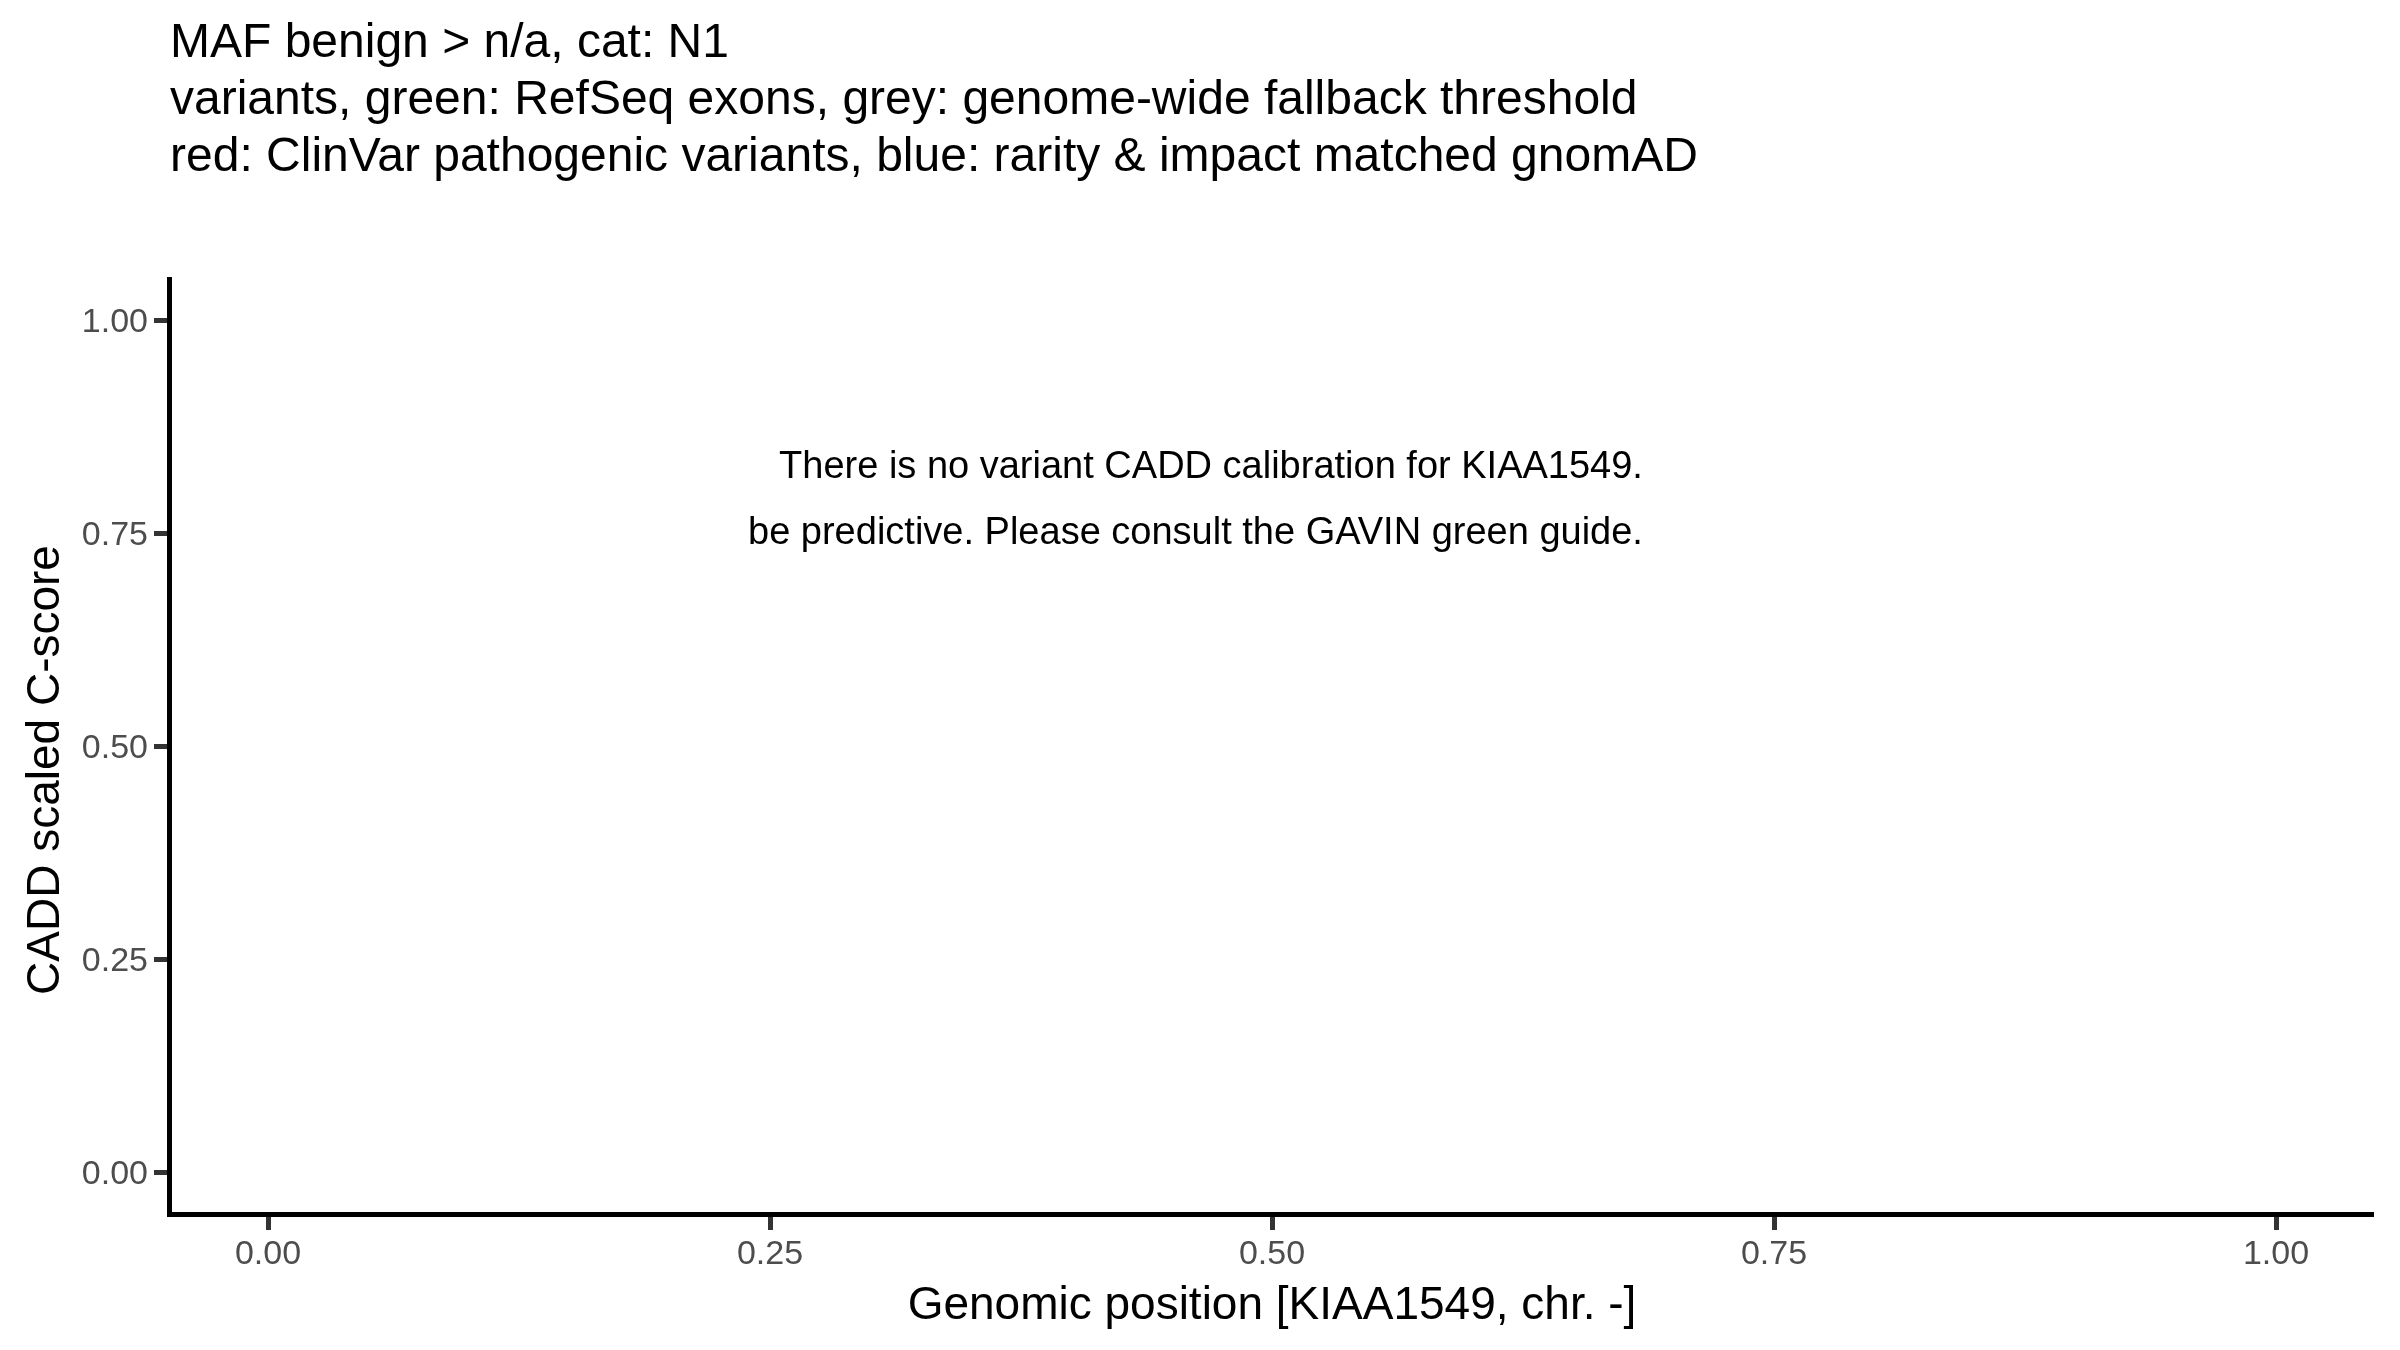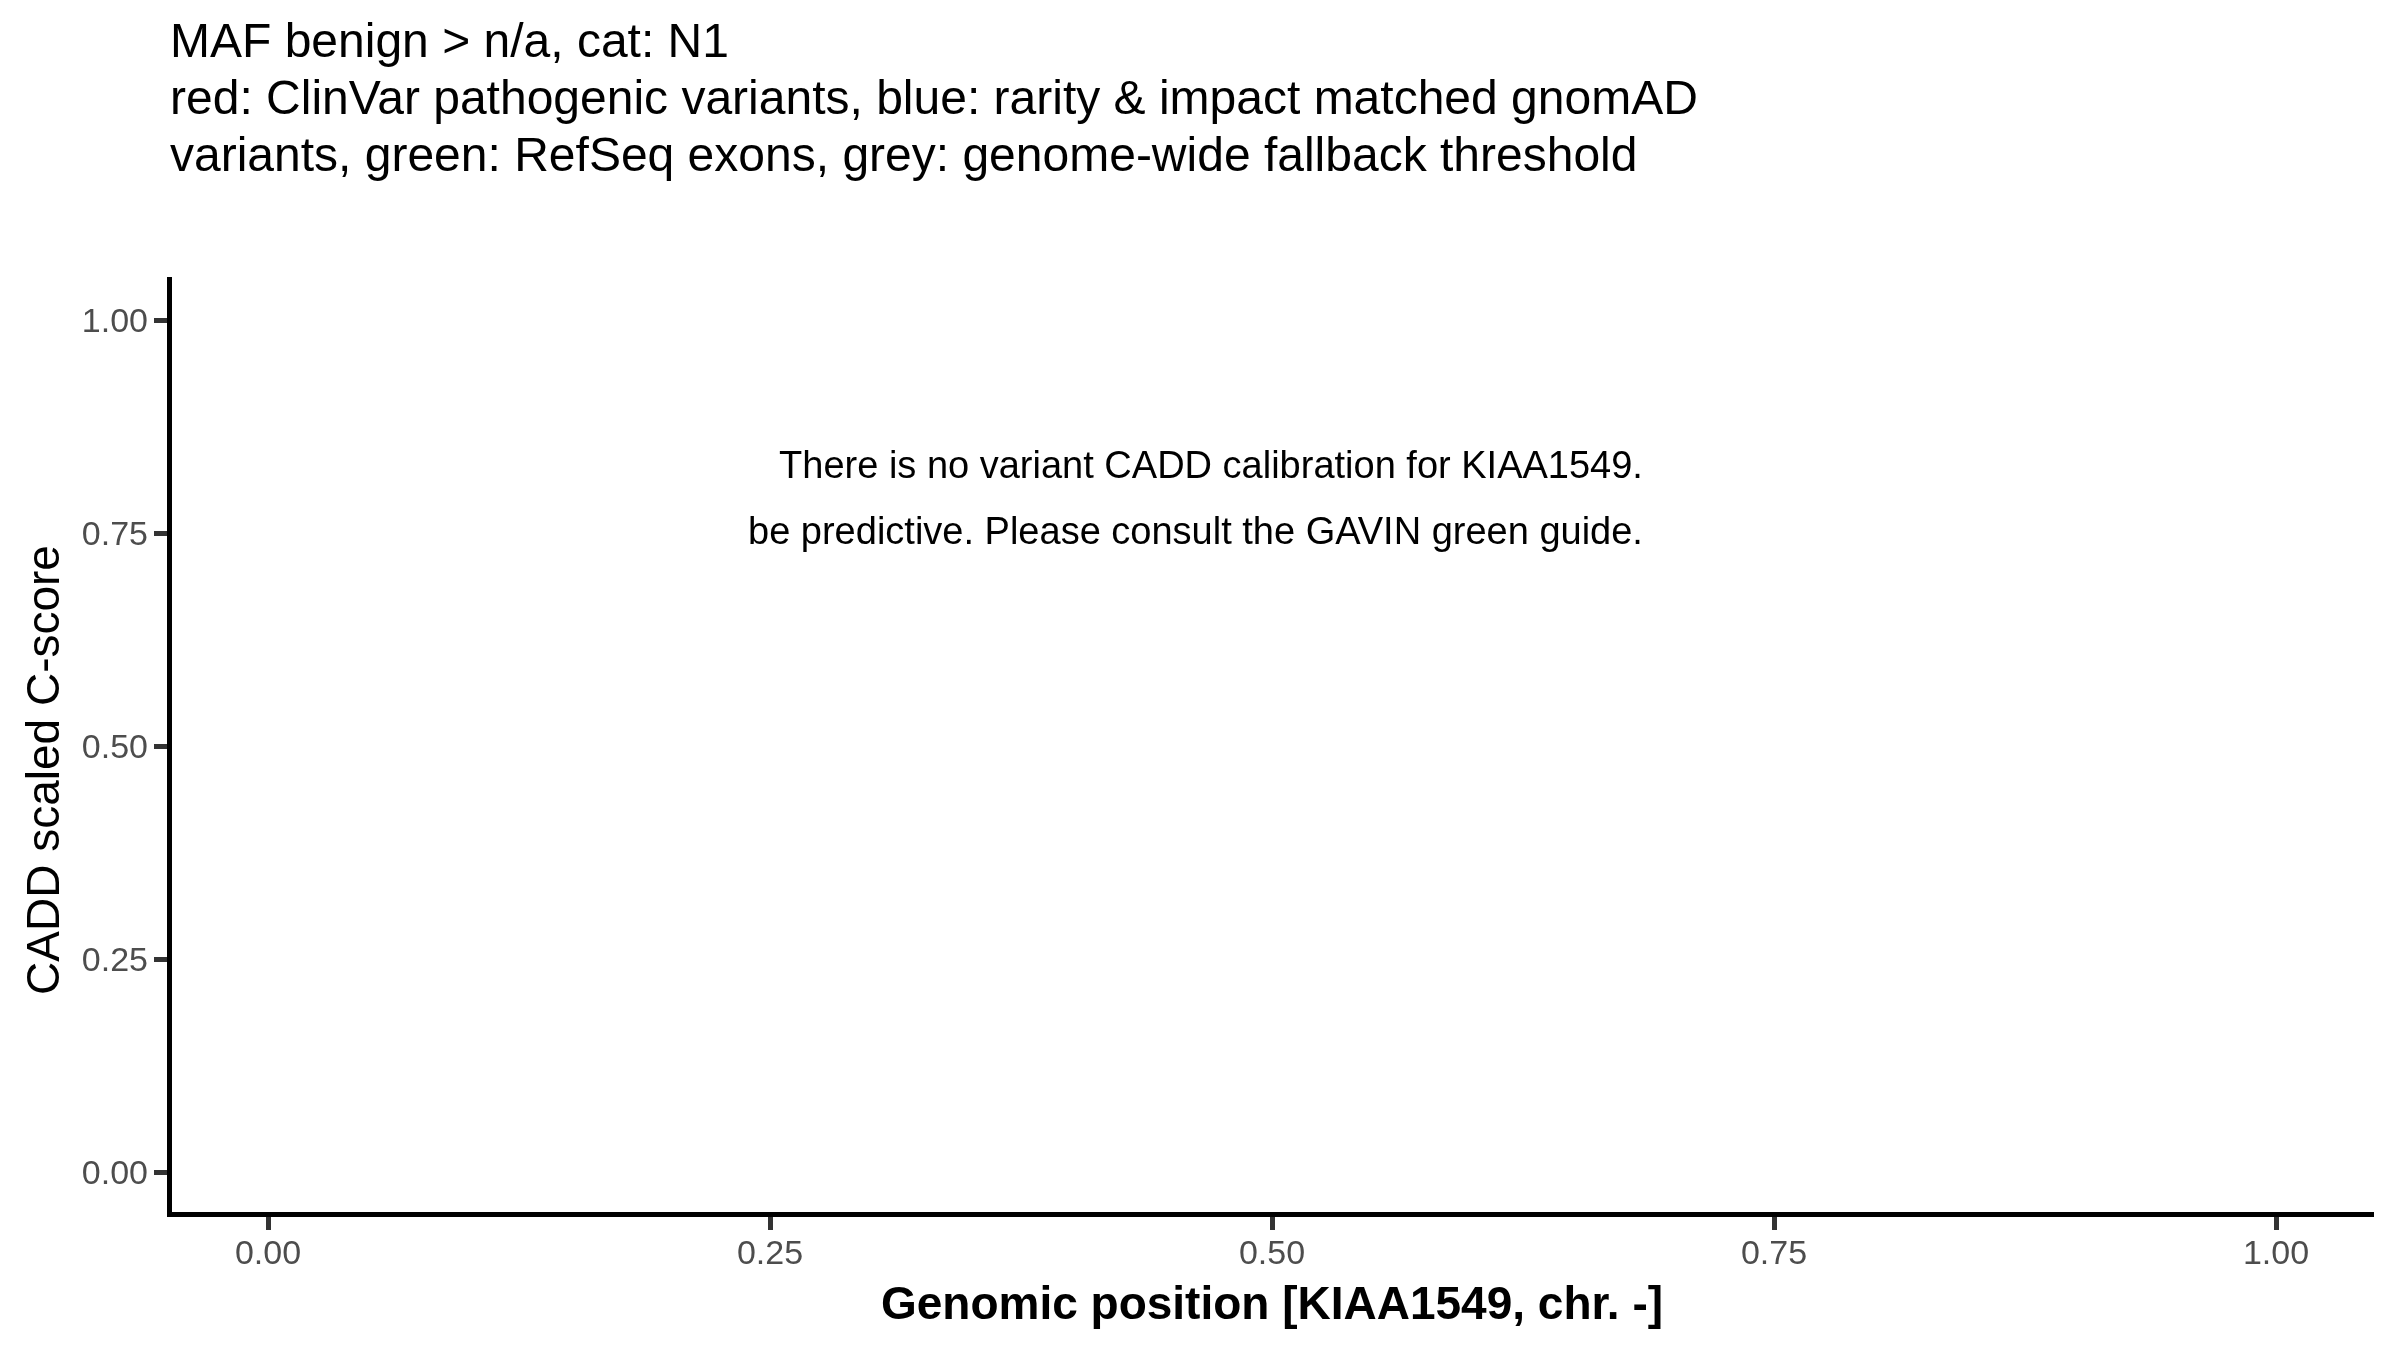--- a/index.html
+++ b/index.html
@@ -50,37 +50,36 @@
   .tick-label-x { width: 140px; top: 1233px; text-align: center; }
   .tick-label-y { width: 110px; left: 38px; text-align: right; }
 
   #x-axis-title {
     left: 672px;
     width: 1200px;
     top: 1276px;
     text-align: center;
     font-size: 46px;
     white-space: nowrap;
-    font-weight: bold;
   }
   #y-axis-title {
     left: 43px;
     top: 770px;
     transform: translate(-50%, -50%) rotate(-90deg);
     font-size: 46px;
     white-space: nowrap;
   }
 </style>
 </head>
 <body style="color: rgb(0, 0, 0); background: rgb(255, 255, 255);">
 
 <div class="abs" id="chart-title">
     <div>MAF benign &gt; n/a, cat: N1</div>
+    <div>variants, green: RefSeq exons, grey: genome-wide fallback threshold</div>
     <div>red: ClinVar pathogenic variants, blue: rarity &amp; impact matched gnomAD</div>
-    <div>variants, green: RefSeq exons, grey: genome-wide fallback threshold</div>
   </div>
 
 <div class="abs" id="y-axis-line" style="background: rgb(0, 0, 0);"></div>
 <div class="abs" id="x-axis-line" style="background: rgb(0, 0, 0);"></div>
 
 <div id="y-ticks">
     <div class="abs tick-mark-y" style="top: 1170px; background: rgb(51, 51, 51);"></div>
     <div class="abs tick-label tick-label-y" style="top: 1153px; color: rgb(77, 77, 77);">0.00</div>
     <div class="abs tick-mark-y" style="top: 957px; background: rgb(51, 51, 51);"></div>
     <div class="abs tick-label tick-label-y" style="top: 940px; color: rgb(77, 77, 77);">0.25</div>

